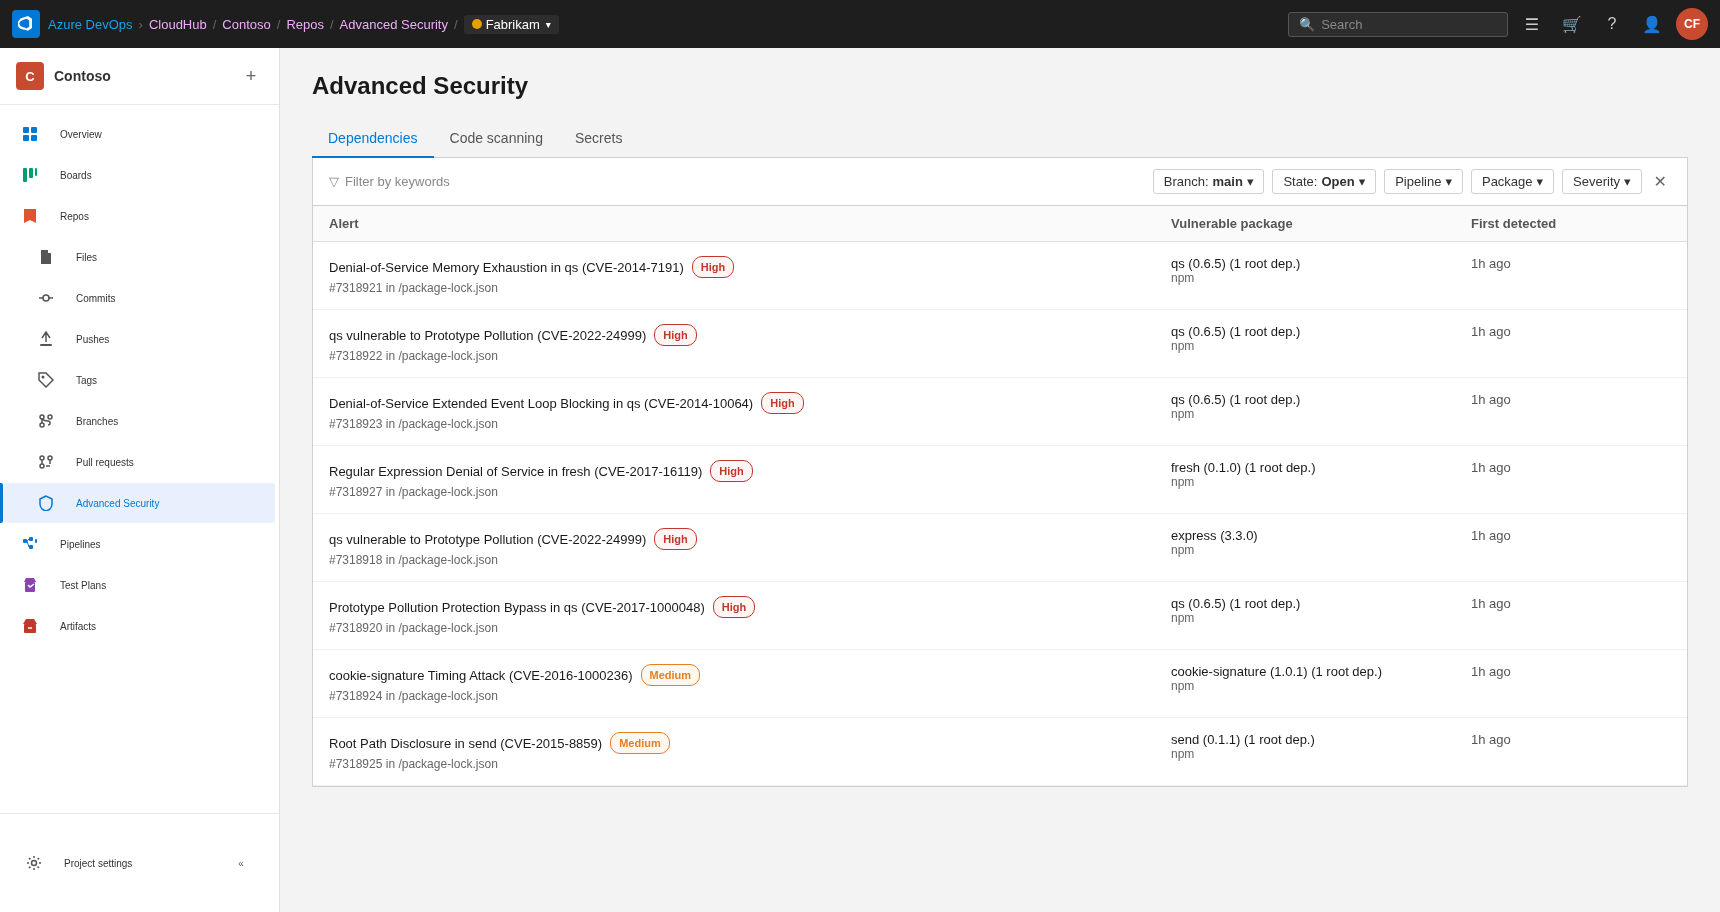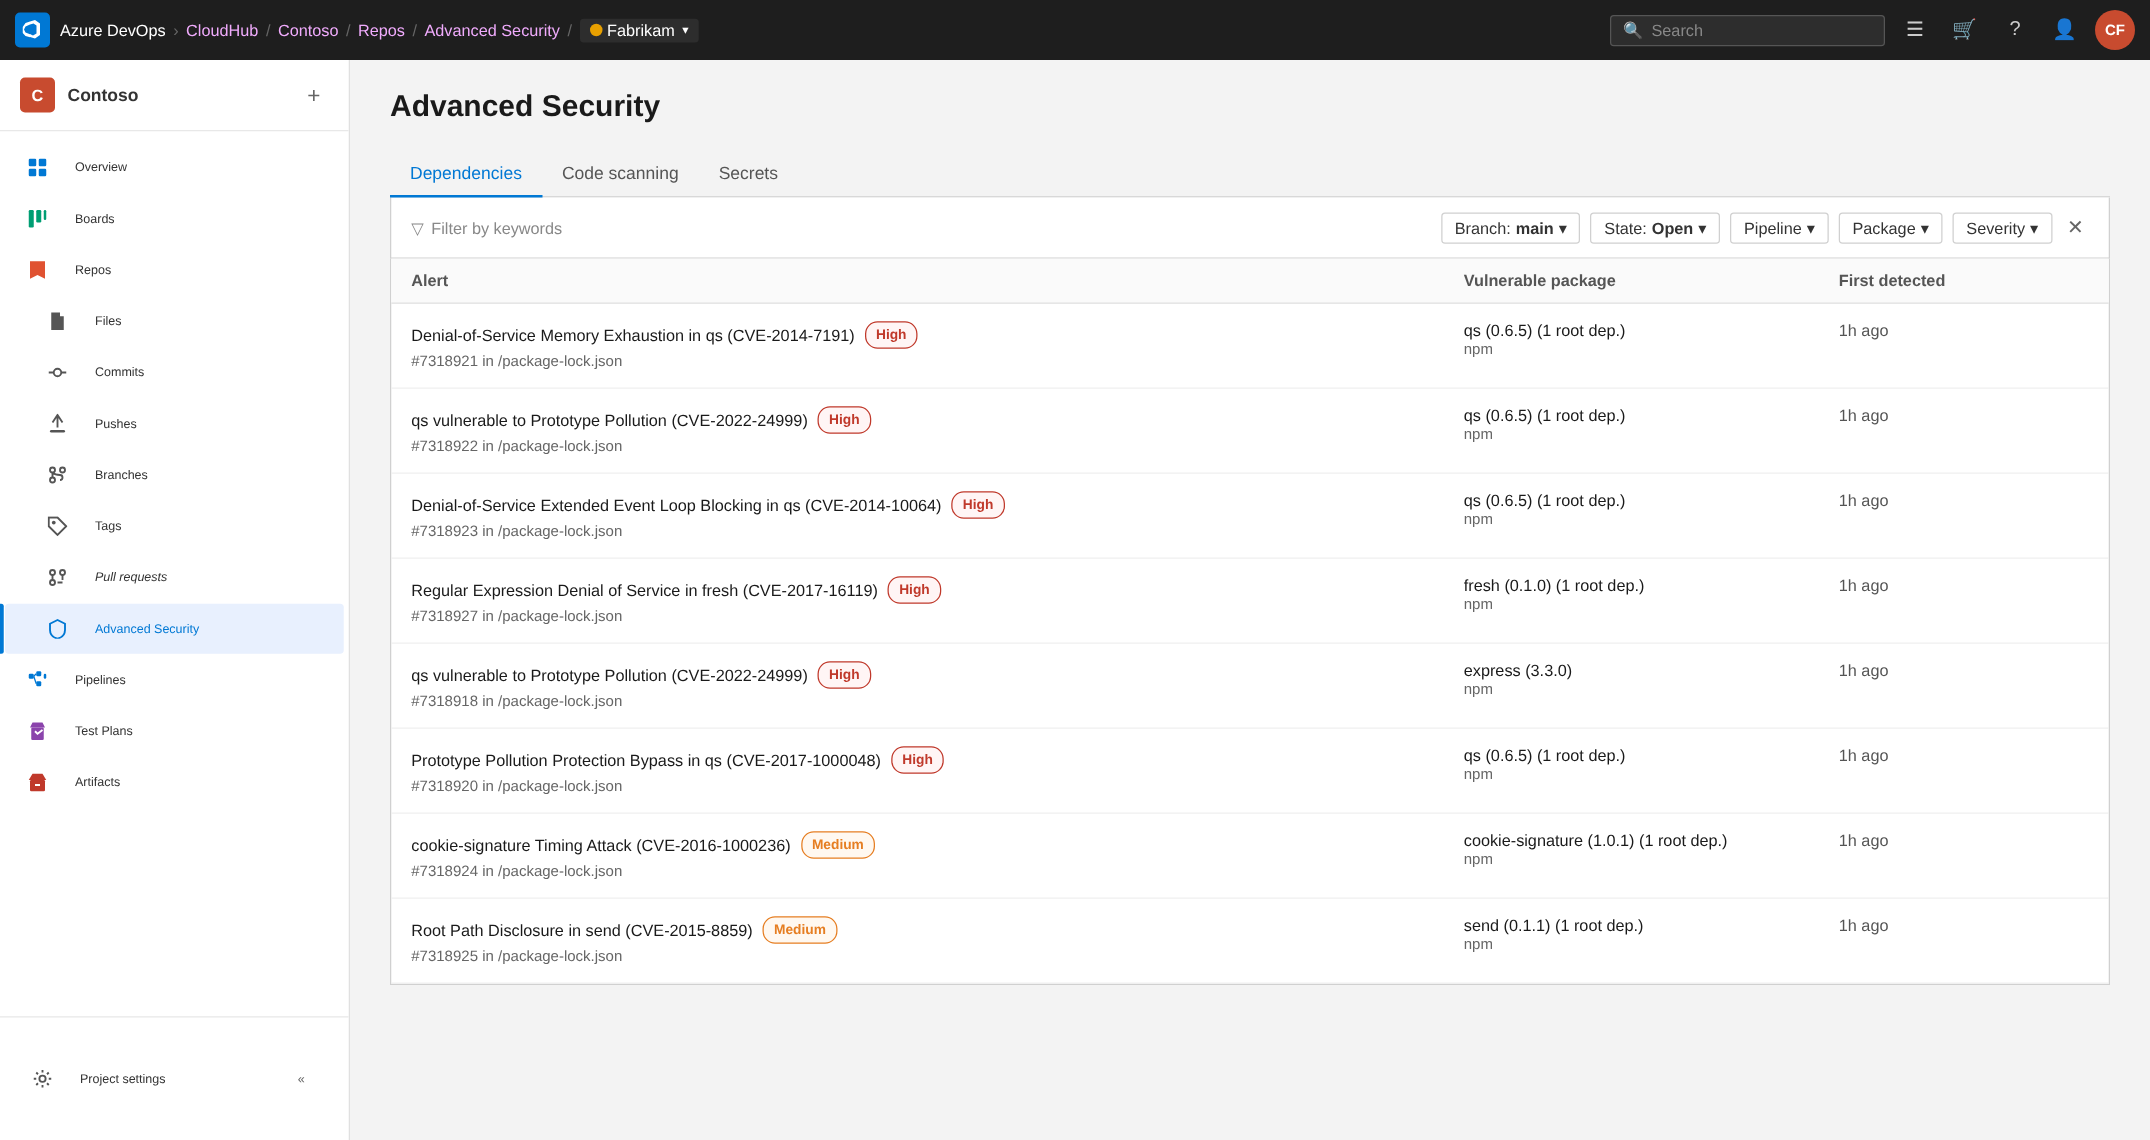--- a/index.html
+++ b/index.html
@@ -309,21 +309,21 @@
 <body>
 
 <nav class="top-nav">
   <div class="top-nav-logo">
     <svg width="16" height="16" viewBox="0 0 16 16" fill="white">
       <path d="M0 10.135V5.865L2.4 2.4 6 1.2v2.4L2.4 5.2 1.2 7.6 2.4 10 6 11.4v2.4L2.4 12.8z"></path>
       <path d="M6 1.2l4-1.2 4 2.8v9.2l-4 2.8-4-1.2v-2.4l2.4 1.2 2.8-1.6V4.4L8.8 2.8 6 3.6z"></path>
     </svg>
   </div>
   <div class="top-nav-breadcrumb">
-    <span style="color:#ffffff; cursor:pointer;">Azure DevOps</span>
+    <span style="color:#0ea5e9; cursor:pointer;">Azure DevOps</span>
     <span class="sep">›</span>
     <a>CloudHub</a>
     <span class="sep">/</span>
     <a>Contoso</a>
     <span class="sep">/</span>
     <a>Repos</a>
     <span class="sep">/</span>
     <a>Advanced Security</a>
     <span class="sep">/</span>
     <span class="repo-pill">
@@ -414,40 +414,40 @@
               <path d="M8 1v10M4 7l4-6 4 6"></path>
               <rect x="2" y="13" width="12" height="2" rx="1" fill="#555" stroke="none"></rect>
             </svg>
         </span>
         <span>Pushes</span>
       </div>
 
       <div class="sidebar-item" style="padding-left:32px;">
         <span class="sidebar-icon">
           <svg viewBox="0 0 16 16" fill="none" stroke="#555" stroke-width="1.5">
+              <path d="M1 1h7l7 7-7 7-7-7z"></path>
+              <circle cx="5" cy="5" r="1.5" fill="#555" stroke="none"></circle>
+            </svg>
+        </span>
+        <span>Tags</span>
+      </div>
+
+      <div class="sidebar-item" style="padding-left:32px;">
+        <span class="sidebar-icon">
+          <svg viewBox="0 0 16 16" fill="none" stroke="#555" stroke-width="1.5">
               <circle cx="4" cy="4" r="2"></circle>
               <circle cx="12" cy="4" r="2"></circle>
               <circle cx="4" cy="12" r="2"></circle>
               <path d="M4 6v4M4 6c0 0 2 2 6 2h0a2 2 0 010 4"></path>
             </svg>
         </span>
         <span>Branches</span>
       </div>
 
       <div class="sidebar-item" style="padding-left:32px;">
-        <span class="sidebar-icon">
-          <svg viewBox="0 0 16 16" fill="none" stroke="#555" stroke-width="1.5">
-              <path d="M1 1h7l7 7-7 7-7-7z"></path>
-              <circle cx="5" cy="5" r="1.5" fill="#555" stroke="none"></circle>
-            </svg>
-        </span>
-        <span>Tags</span>
-      </div>
-
-      <div class="sidebar-item" style="padding-left:32px;font-style:italic;">
         <span class="sidebar-icon">
           <svg viewBox="0 0 16 16" fill="none" stroke="#555" stroke-width="1.5">
               <circle cx="4" cy="4" r="2"></circle>
               <circle cx="12" cy="4" r="2"></circle>
               <circle cx="4" cy="12" r="2"></circle>
               <path d="M4 6v4M12 6v4M8 12h4"></path>
             </svg>
         </span>
         <span>Pull requests</span>
       </div>

